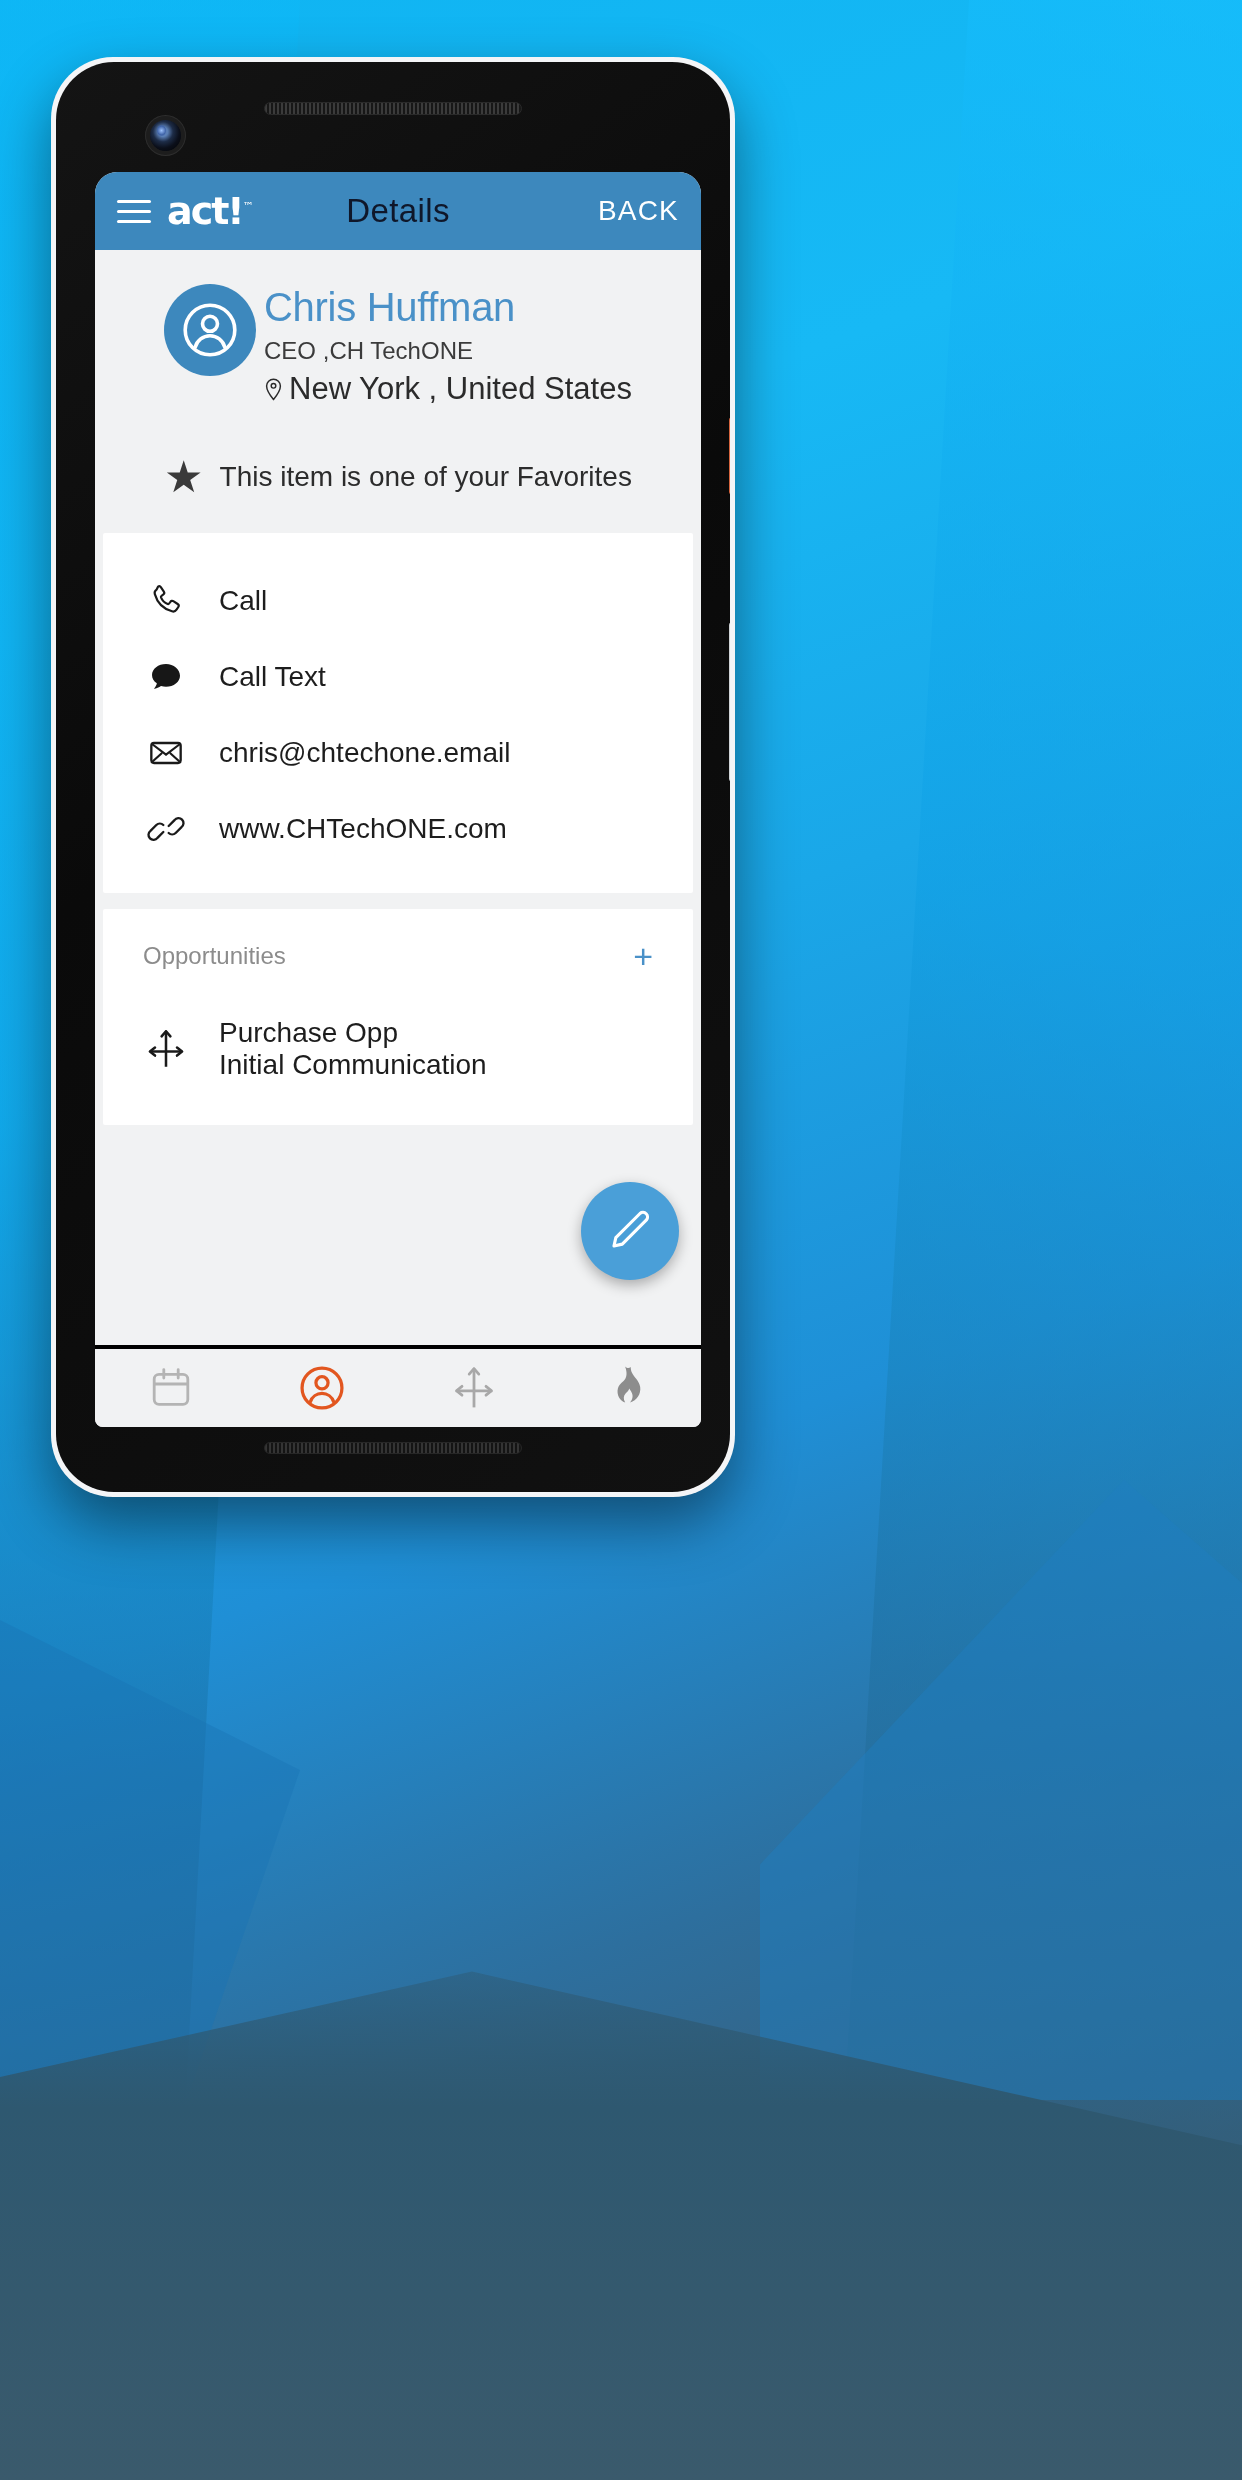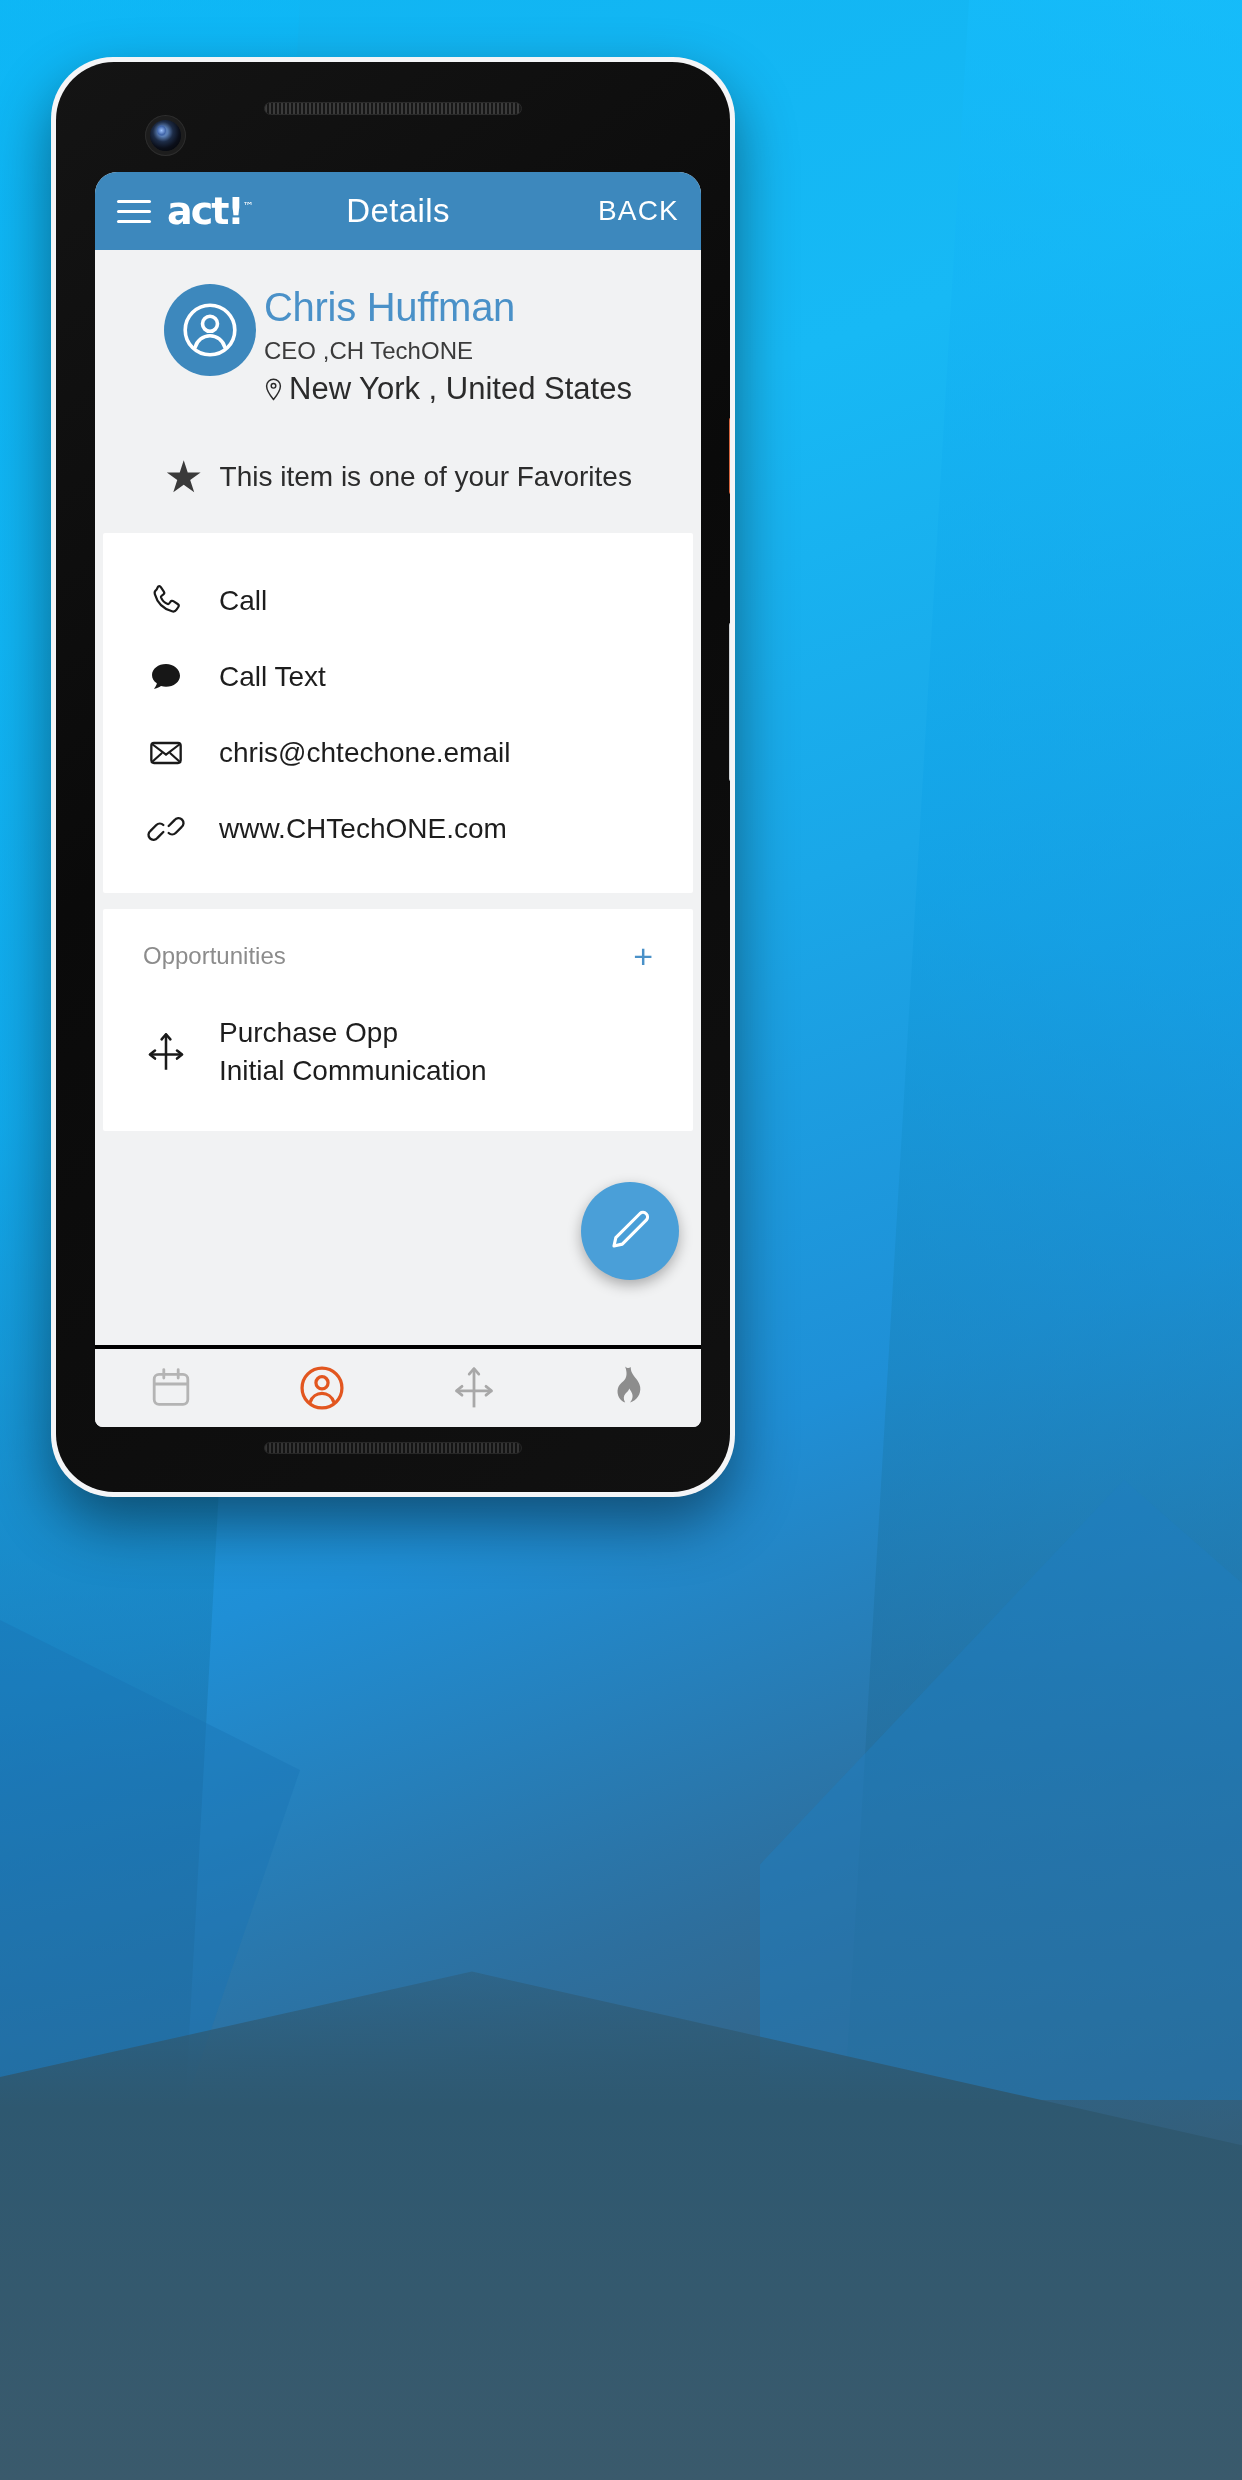--- a/index.html
+++ b/index.html
@@ -115,21 +115,21 @@
   .hamburger span { display:block; height:3px; background:#fff; border-radius:2px; }
   .logo {
     margin-left:16px;
     font-size:38px; font-weight:bold; color:#fff;
     letter-spacing:-2px; line-height:1;
     position:relative; font-family:"DejaVu Sans", sans-serif;
   }
   .logo .tm { font-size:11px; vertical-align:super; letter-spacing:0; font-weight:normal; }
   .appbar-title {
     position:absolute; left:50%; transform:translateX(-50%);
-    font-size:33px; color:#ffffff; font-weight:300; letter-spacing:.4px;
+    font-size:33px; color:#0f172a; font-weight:300; letter-spacing:.4px;
   }
   .appbar-back {
     margin-left:auto; font-size:28px; color:#fff;
     letter-spacing:1.2px; cursor:pointer;
   }
 
   
   .body-scroll { flex:1 1 auto; overflow:hidden; background:#f1f2f3; position:relative; }
 
   
@@ -181,21 +181,21 @@
   }
   .row {
     display:flex; align-items:center; gap:30px;
     padding:18px 40px;
   }
   .row .ico { width:46px; flex:0 0 46px; display:flex; justify-content:center; }
   .row .txt { font-size:28px; color:#1d1d1d; }
   .row.addr { align-items:center; padding-top:16px; padding-bottom:10px; }
   .addr-lines { display:flex; flex-direction:column; gap:9px; }
   .addr-lines div { font-size:28px; color:#1d1d1d; }
-  .opp-lines { display:flex; flex-direction:column; gap:6px; }
+  .opp-lines { display:flex; flex-direction:column; }
   .opp-lines div { font-size:28px; color:#1d1d1d; }
 
   
   .fab {
     position:absolute; right:22px; bottom:-0px;
     width:98px; height:98px; border-radius:50%;
     background:#4a9fd8;
     box-shadow:0 5px 14px rgba(0,0,0,.3);
     display:flex; align-items:center; justify-content:center;
     cursor:pointer;

